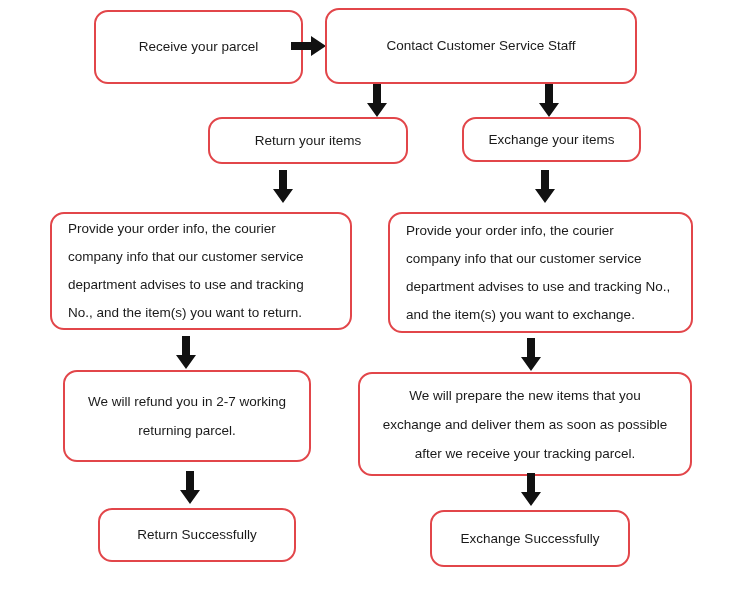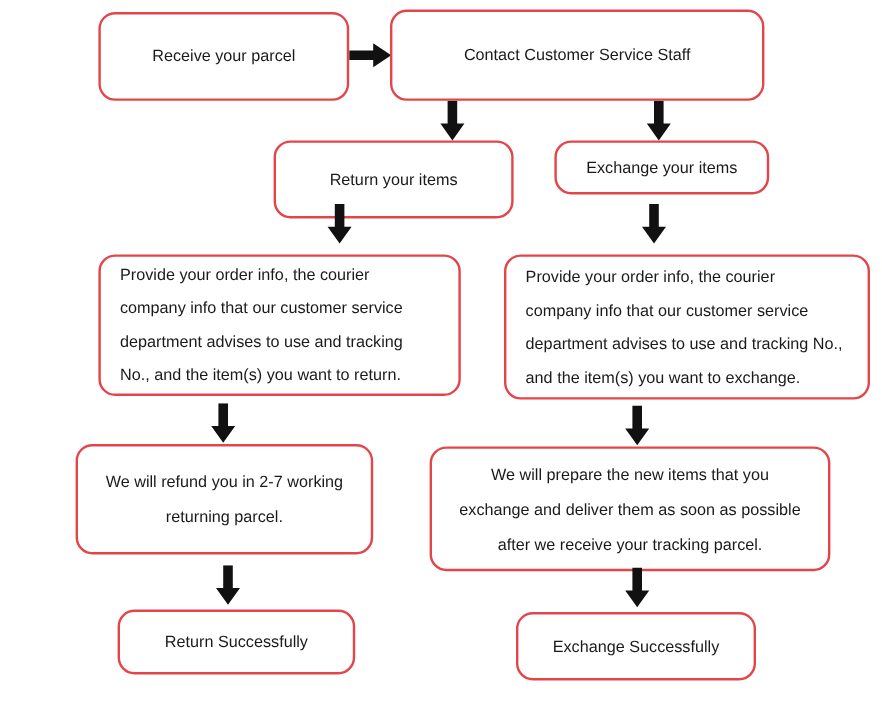--- a/index.html
+++ b/index.html
@@ -31,21 +31,20 @@
     line-height: 1.0;
     text-align: center;
     padding: 4px 8px;
   }
   .node .txt {
     width: 100%;
   }
   .node.multiline {
     align-items: center;
     justify-content: flex-start;
-    margin-left: 32px;
   }
   .node.multiline .txt {
     text-align: left;
     line-height: 28px;
     font-size: 13.5px;
   }
   .node.centered-multi .txt {
     line-height: 29px;
     font-size: 13.5px;
   }
@@ -66,21 +65,21 @@
     height: 24px;
     pointer-events: none;
   }
   .arrow-down svg, .arrow-right svg { display: block; }
 </style>
 </head>
 <body>
 
 <div id="canvas">
 
-  <div class="node" style="left:82px; top:10px; width:209px; height:74px;">
+  <div class="node" style="left:94px; top:10px; width:209px; height:74px;">
     <span class="txt">Receive your parcel</span>
   </div>
 
   <div class="arrow-right" style="left:291px; top:34px;">
     <svg viewBox="0 0 36 24" width="36" height="24" aria-hidden="true">
       <polygon points="0,8 20,8 20,2 35,12 20,22 20,16 0,16" fill="#111111"></polygon>
     </svg>
   </div>
 
   <div class="node" style="left:325px; top:8px; width:312px; height:76px;">
@@ -92,21 +91,21 @@
       <polygon points="7,0 15,0 15,19 21,19 11,33 1,19 7,19" fill="#111111"></polygon>
     </svg>
   </div>
 
   <div class="arrow-down" style="left:538px; top:84px;">
     <svg viewBox="0 0 22 34" width="22" height="34" aria-hidden="true">
       <polygon points="7,0 15,0 15,19 21,19 11,33 1,19 7,19" fill="#111111"></polygon>
     </svg>
   </div>
 
-  <div class="node" style="left:228px; top:117px; width:200px; height:65px;align-items:center;">
+  <div class="node" style="left:208px; top:117px; width:200px; height:47px;align-items:center;">
     <span class="txt">Return your items</span>
   </div>
 
   <div class="node" style="left:462px; top:117px; width:179px; height:45px;">
     <span class="txt">Exchange your items</span>
   </div>
 
   <div class="arrow-down" style="left:272px; top:170px;">
     <svg viewBox="0 0 22 34" width="22" height="34" aria-hidden="true">
       <polygon points="7,0 15,0 15,19 21,19 11,33 1,19 7,19" fill="#111111"></polygon>

